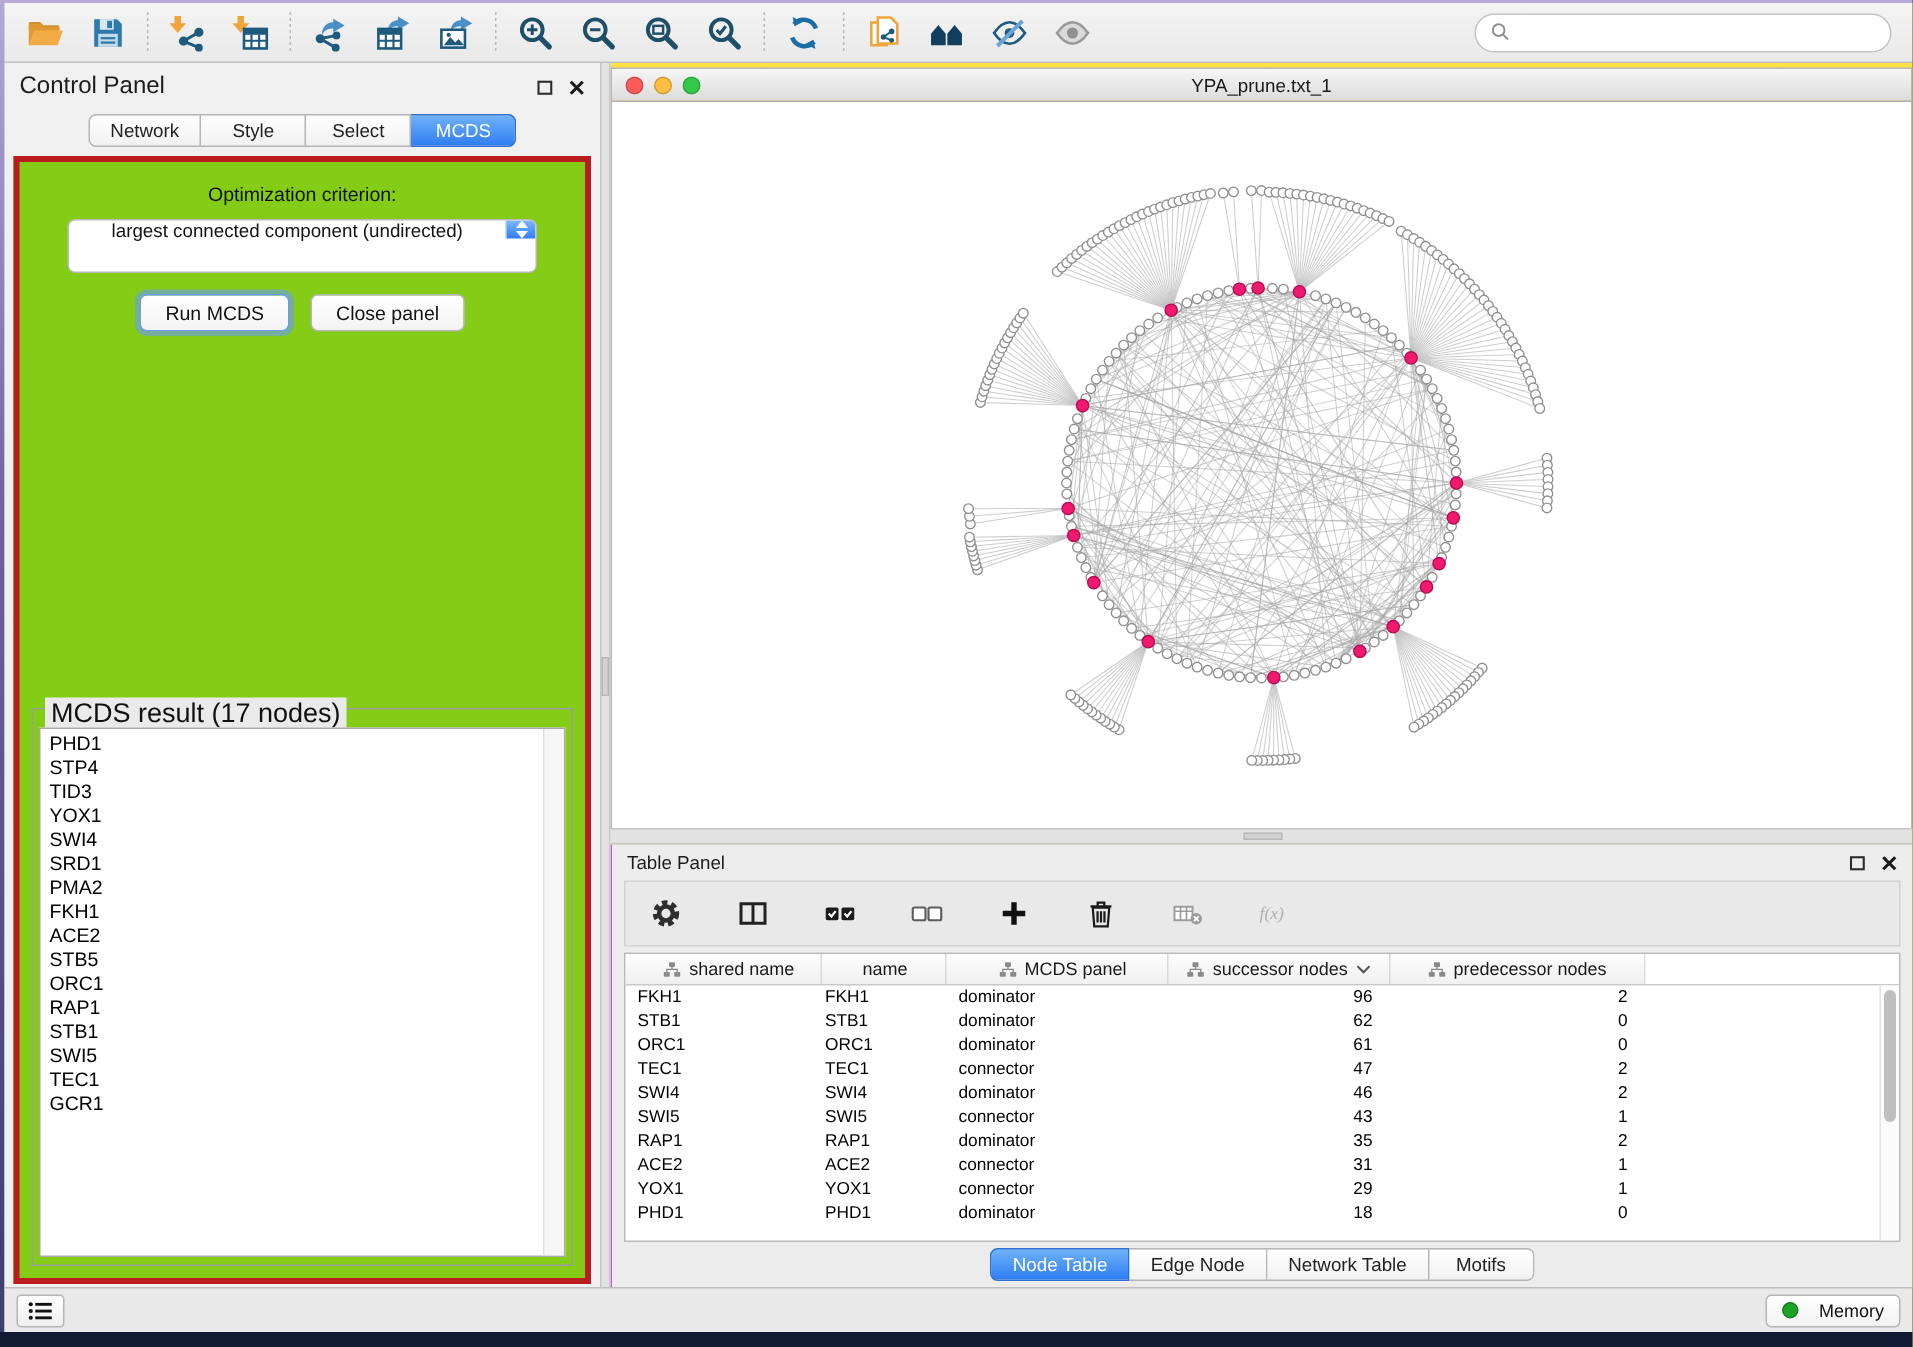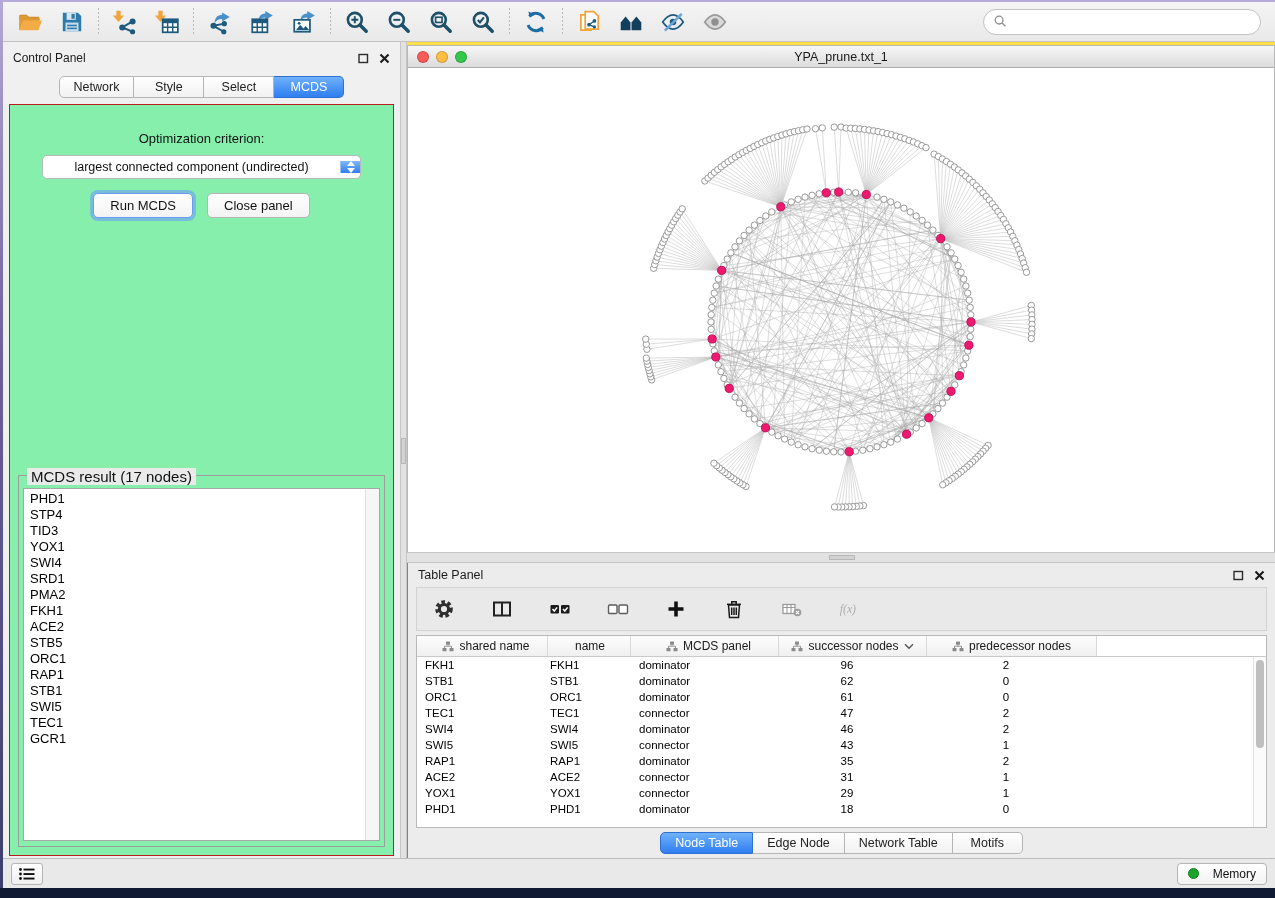--- a/index.html
+++ b/index.html
@@ -19,42 +19,42 @@
   .spacer{flex:1}
   .searchbox{display:flex;align-items:center;width:278px;height:26px;border:1px solid #c3c3c3;border-radius:13px;background:#fff;margin-right:8px;padding:0 10px}
   .searchbox svg{width:13px;height:13px;margin-right:6px;flex:0 0 auto}
   .searchbox input{border:none;outline:none;flex:1;font-size:12px;background:transparent;font-family:"Liberation Sans",sans-serif}
 
   
   .main{flex:1;display:flex;min-height:0}
   
   .cpanel{width:397px;flex:0 0 auto;background:#f0f0f0;display:flex;flex-direction:column;padding:4px 6px 2px 6px}
   .cp-head{height:24px;display:flex;align-items:center;padding:0 4px;flex:0 0 auto}
-  .cp-title{font-size:12px;color:#1c1c1c}
+  .cp-title{font-size:16px;color:#1c1c1c}
   .panel-btns{margin-left:auto;display:flex;align-items:center;gap:10px}
   .panel-btns svg{width:11px;height:11px;display:block}
   .seg-tabs{display:flex;justify-content:center;margin:6px 0 6px 0;flex:0 0 auto}
   .seg{font-size:12.5px;color:#222;background:linear-gradient(180deg,#ffffff,#f1f1f1);border:1px solid #b5b5b5;border-left:none;padding:3px 14px;min-width:70px;text-align:center}
   .seg:first-child{border-left:1px solid #b5b5b5;border-radius:5px 0 0 5px}
   .seg:last-child{border-radius:0 5px 5px 0}
   .seg.active{background:linear-gradient(180deg,#6fb1f9,#2f7ef2);color:#fff;border-color:#2d6fd2}
-  .cp-content{flex:1;border:1px solid #b91c1c;background:#86efac;display:flex;flex-direction:column;min-height:0;padding:22px 6px 6px 6px}
+  .cp-content{flex:1;border:4px solid #b91c1c;background:#84cc16;display:flex;flex-direction:column;min-height:0;padding:10px 6px 6px 6px}
   .opt-label{text-align:center;font-size:13px;color:#111;margin-top:4px}
-  .selectbox{display:flex;align-items:center;margin:9px 26px 0 26px;height:24px;border:1px solid #b9b9b9;border-radius:5px;background:#fff;overflow:hidden}
+  .selectbox{display:flex;align-items:flex-start;margin:9px 26px 0 26px;height:36px;border:1px solid #b9b9b9;border-radius:5px;background:#fff;overflow:hidden}
   .selectbox .val{flex:1;font-size:12.5px;color:#111;display:flex;align-items:center;justify-content:center;padding:0 4px;white-space:nowrap}
   .stepper{width:20px;background:linear-gradient(180deg,#7db9fb,#2f7cf2);display:flex;flex-direction:column;align-items:center;justify-content:center;gap:2px;border-left:1px solid #9cc2ee}
   .stepper i{width:0;height:0;border-left:4px solid transparent;border-right:4px solid transparent;display:block}
   .stepper .up{border-bottom:5px solid #fff}
   .stepper .dn{border-top:5px solid #fff}
   .btn-row{display:flex;justify-content:center;gap:14px;margin-top:14px}
   .mbtn{font-size:13px;color:#111;background:linear-gradient(180deg,#ffffff,#f3f3f3);border:1px solid #b5b5b5;border-radius:5px;padding:4px 16px}
   .mbtn.focusring{box-shadow:0 0 0 3px rgba(107,155,247,.6);border-color:#6b9bf7}
   .cp-spacer{flex:1}
   .groupbox{border:1px solid #9d9d9d;position:relative;margin:0 2px 2px 2px;height:372px;flex:0 0 auto;display:flex;flex-direction:column;padding:12px 4px 5px 4px}
-  .groupbox .legend{position:absolute;top:-8px;left:8px;background:#eaeaea;padding:0 4px;font-size:15px;color:#111}
+  .groupbox .legend{position:absolute;top:-8px;left:8px;background:#eaeaea;padding:0 4px;font-size:18px;color:#111}
   .mcds-list{flex:1;background:#fff;border:1px solid #a7a7a7;position:relative;overflow:hidden;padding:2px 16px 0 6px;font-size:13px;line-height:16px;color:#000}
   .mcds-scroll{position:absolute;right:0;top:0;bottom:0;width:14px;background:#f6f6f6;border-left:1px solid #e0e0e0}
 
   
   .vsplit{width:7px;flex:0 0 auto;background:#e2e2e2;border-left:1px solid #c6c6c6;border-right:1px solid #c6c6c6;position:relative}
   .vsplit .handle{position:absolute;top:396px;left:0;width:5px;height:26px;background:#d2d2d2;border:1px solid #b8b8b8}
 
   
   .rightcol{flex:1;display:flex;flex-direction:column;min-width:0;padding-top:3px;background:#fde047}
   .netpanel{height:507px;flex:0 0 auto;display:flex;flex-direction:column;border:1px solid #b7b7b7;border-bottom:none}
@@ -83,21 +83,21 @@
   .hcell.c5{border-right:none;background:#fff}
   .tbody{flex:1;overflow:hidden;padding-right:13px}
   .trow{display:flex;height:16px;align-items:center}
   .tcell{font-size:11.5px;color:#000;overflow:hidden;white-space:nowrap}
   .c0{width:131px;padding-left:8px}
   .c1{width:83px;padding-left:2px}
   .c2{width:148px;padding-left:8px}
   .c3{width:148px}
   .c4{width:170px}
   .c5{flex:1}
-  .tcell.num{text-align:center;padding-right:12px}
+  .tcell.num{text-align:right;padding-right:12px}
   .tscroll{position:absolute;top:21px;right:0;bottom:0;width:13px;background:#fbfbfb;border-left:1px solid #e2e2e2}
   .tscroll .thumb{margin:3px 2px 0 2px;height:88px;background:#bfbfbf;border-radius:5px}
   .tp-tabs{height:30px;display:flex;justify-content:center;align-items:center;flex:0 0 auto}
 
   
   .statusbar{height:30px;background:#e9e9e9;border-top:1px solid #bdbdbd;display:flex;align-items:center;padding:0 8px;flex:0 0 auto}
   .listbtn{width:32px;height:22px;background:linear-gradient(180deg,#fff,#f0f0f0);border:1px solid #b5b5b5;border-radius:3px;display:flex;align-items:center;justify-content:center}
   .membtn{margin-left:auto;height:22px;background:linear-gradient(180deg,#fff,#f2f2f2);border:1px solid #b5b5b5;border-radius:4px;display:flex;align-items:center;gap:14px;padding:0 10px;font-size:12px;color:#111}
   .memdot{width:11px;height:11px;border-radius:50%;background:#1ea32a;border:1px solid #148020}
 </style>

